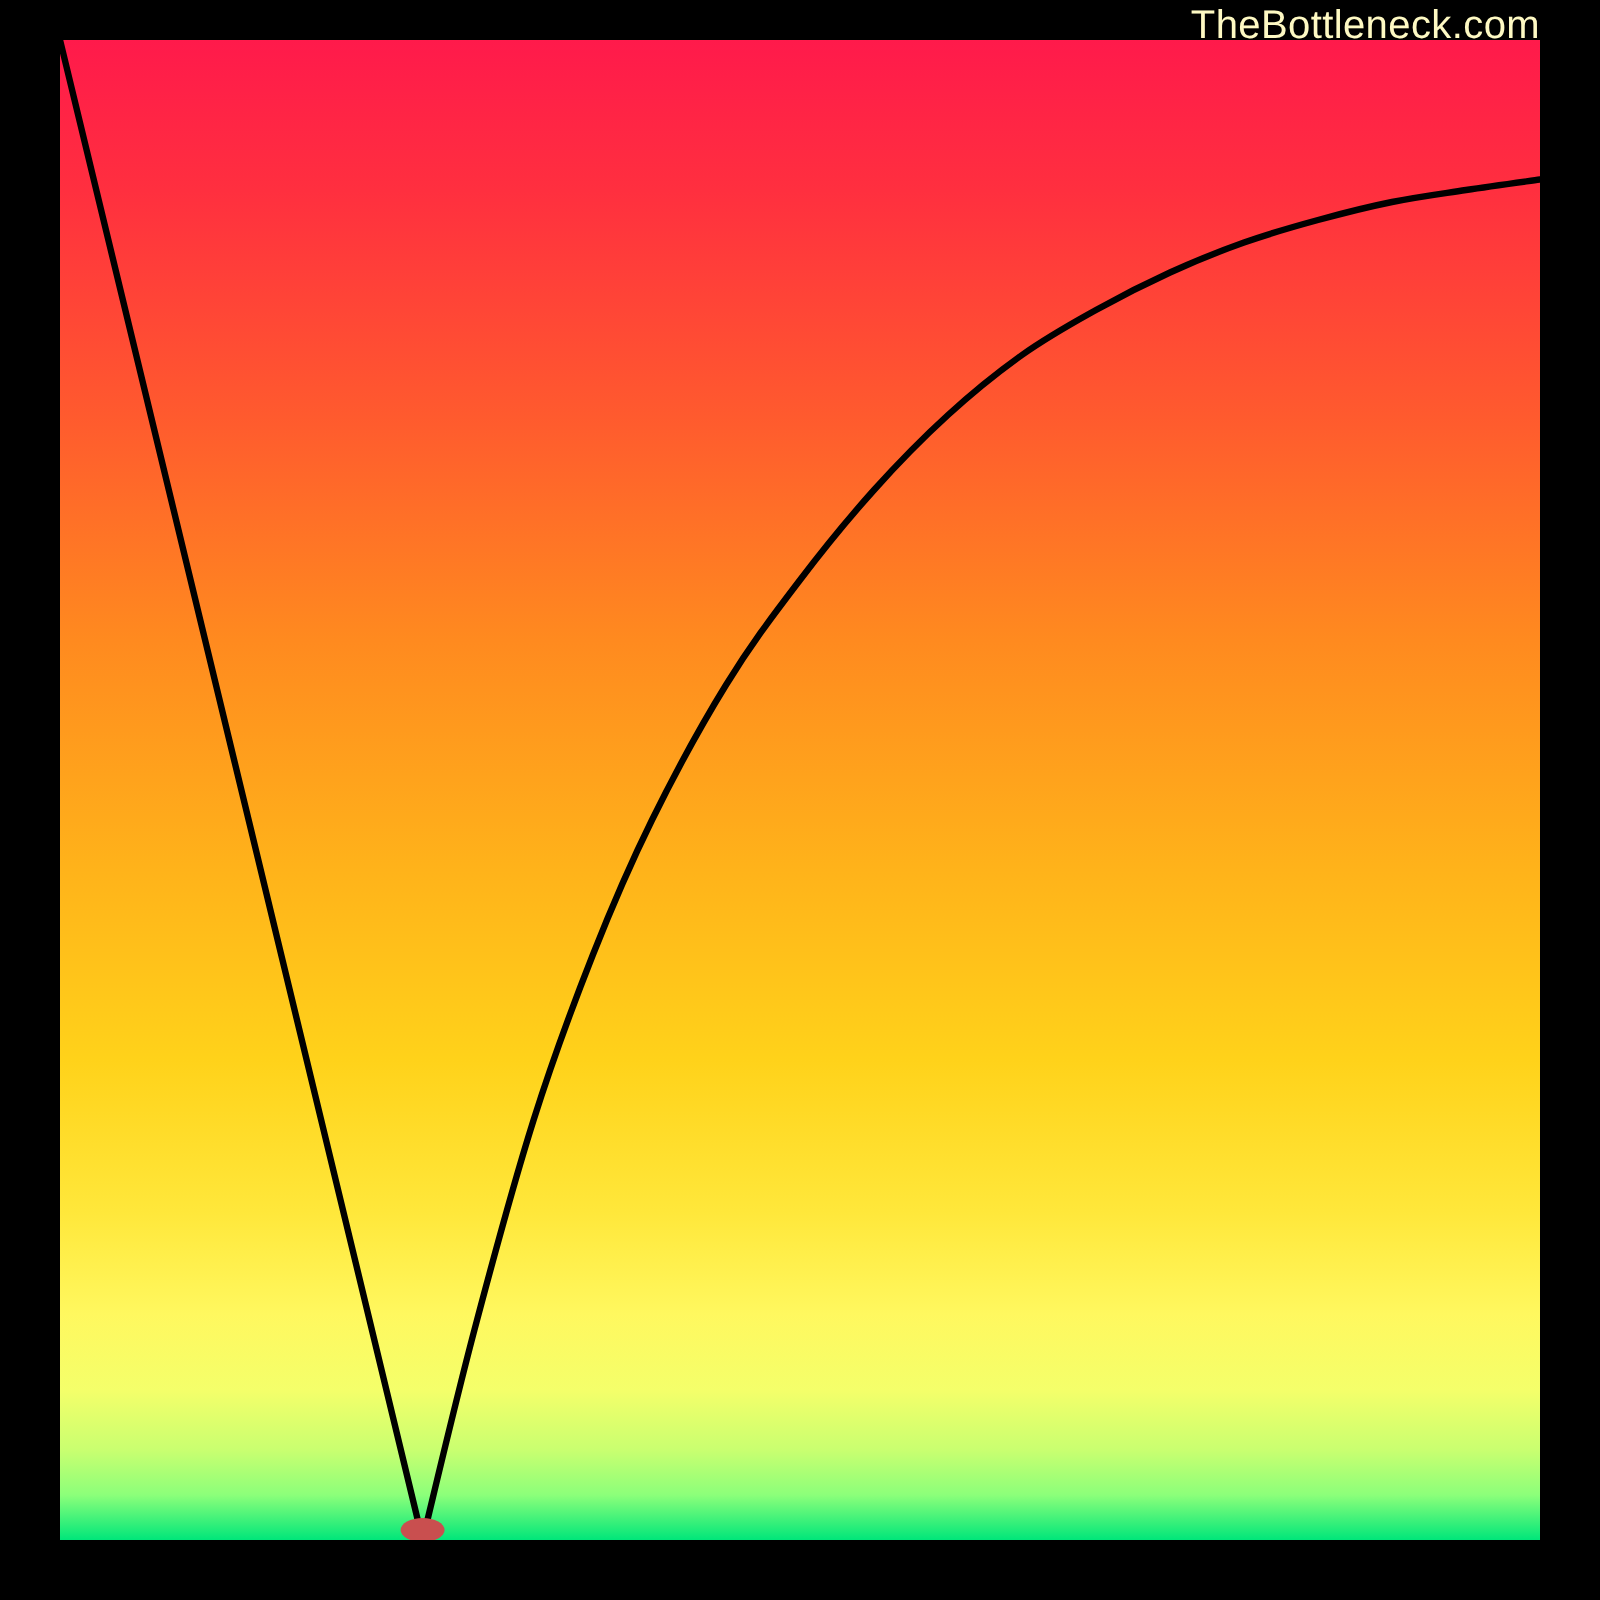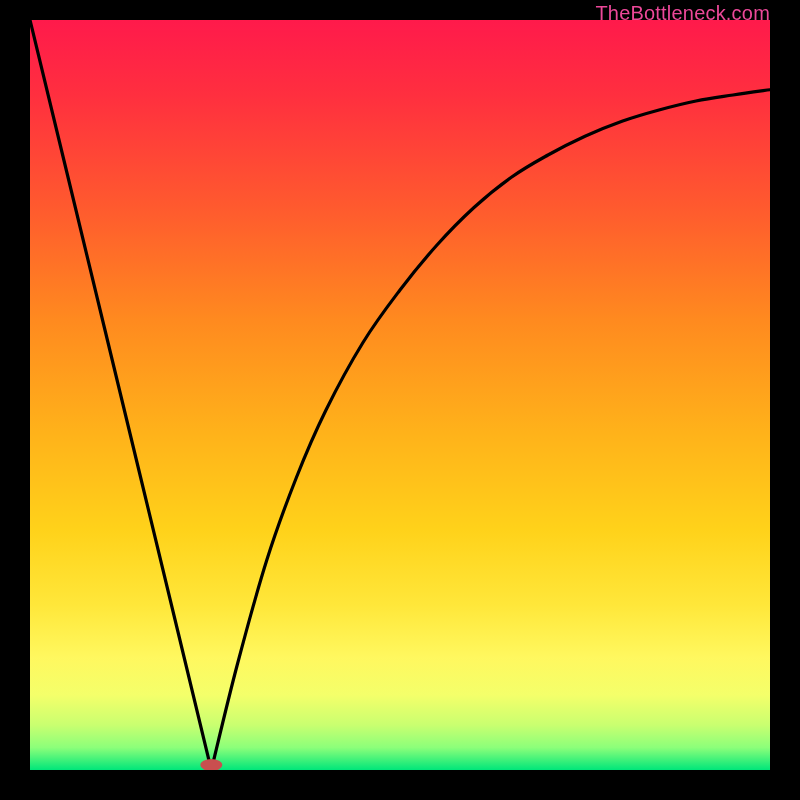--- a/index.html
+++ b/index.html
@@ -23,21 +23,21 @@
     position: absolute;
     left: 0;
     top: 0;
     width: 740px;
     height: 750px;
   }
   .watermark {
     position: absolute;
     top: 2px;
     right: 30px;
-    color: #ec4899;
+    color: #fef9c3;
     font-size: 20px;
     font-weight: 500;
     letter-spacing: 0.2px;
   }
   svg { display: block; }
 </style>
 </head>
 <body>
 
 <div class="watermark">TheBottleneck.com</div>

